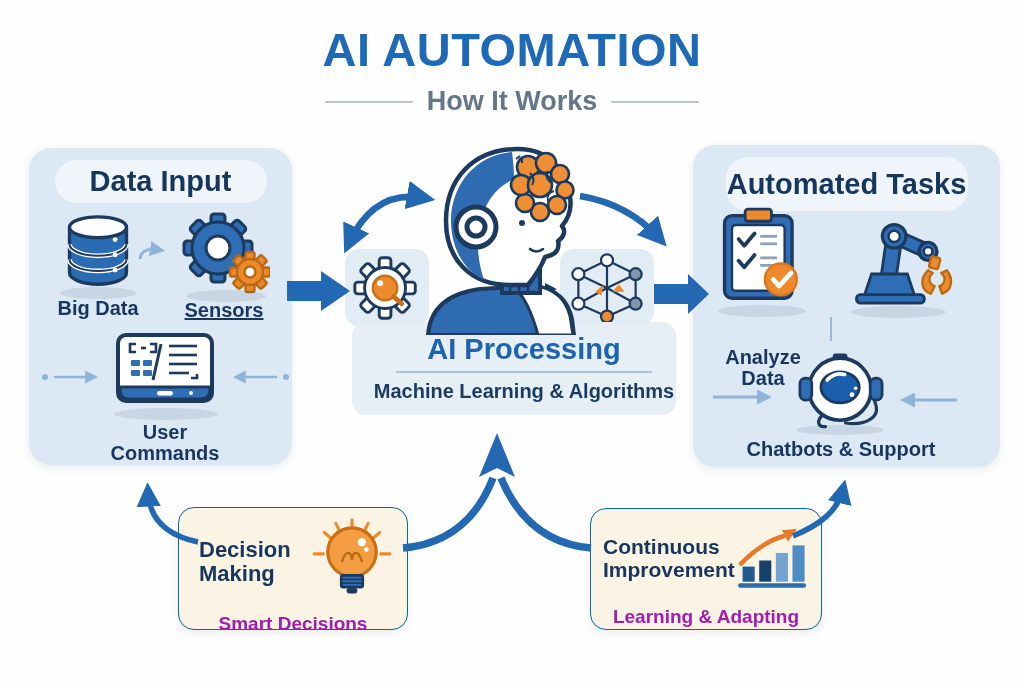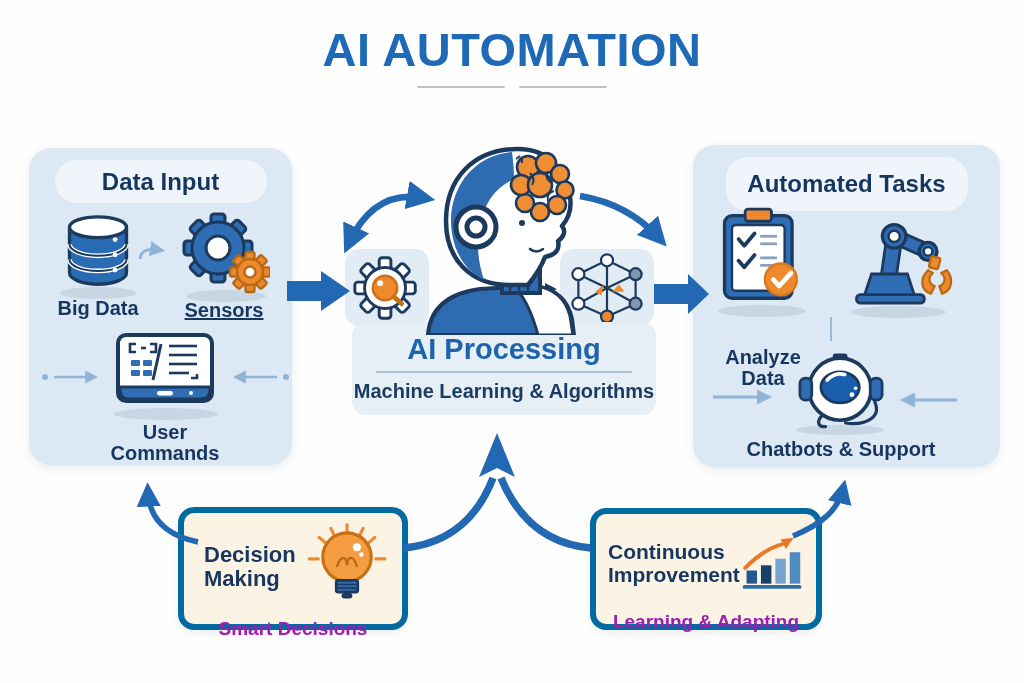--- a/index.html
+++ b/index.html
@@ -11,56 +11,57 @@
   .subtitle-row{position:absolute;top:86px;left:0;width:100%;display:flex;align-items:center;justify-content:center;gap:14px;}
   .subtitle-row .line{width:88px;height:2px;background:#b9c4cd;border-radius:2px;}
   .subtitle{font-size:27px;font-weight:600;color:#64778a;}
   
   .bigbox{position:absolute;background:#dce8f3;border-radius:22px;box-shadow:0 3px 10px rgba(40,70,110,.10);}
   .box-data{left:29px;top:148px;width:263px;height:317px;}
   .box-tasks{left:693px;top:145px;width:307px;height:322px;}
   .pill{position:absolute;top:12px;left:50%;transform:translateX(-50%);
         background:rgba(255,255,255,.55);border-radius:22px;
         display:flex;align-items:center;justify-content:center;
-        font-size:24px;font-weight:700;color:#14365f;white-space:nowrap;}
+        font-size:29px;font-weight:700;color:#14365f;white-space:nowrap;}
   .pill-data{width:212px;height:43px;}
   .pill-tasks{width:242px;height:54px;}
   .icon-item{position:absolute;display:flex;flex-direction:column;align-items:center;}
   .icon-label{font-size:20px;font-weight:700;color:#16365f;text-align:center;line-height:1.05;margin-top:6px;}
   
   .icon-square{position:absolute;background:#e2ecf4;border-radius:14px;z-index:2;
                display:flex;align-items:center;justify-content:center;}
   .sq-gear{left:345px;top:249px;width:84px;height:77px;}
   .sq-neural{left:560px;top:249px;width:94px;height:77px;}
   .ai-panel{position:absolute;left:352px;top:322px;width:304px;height:93px;background:#e6eef6;
-            border-radius:14px;z-index:2;display:flex;flex-direction:column;align-items:center;justify-content:center;}
+            border-radius:14px;z-index:2;display:flex;flex-direction:column;align-items:center;justify-content:center;padding-left:20px;}
   .ai-title{font-size:29px;font-weight:800;color:#1e63ad;line-height:1;}
   .ai-divider{width:84%;height:2px;background:#a9c0d6;margin:7px 0 7px 0;border-radius:2px;}
   .ai-sub{font-size:20px;font-weight:700;color:#1b3a5f;}
   .robot-wrap{position:absolute;left:418px;top:143px;width:230px;height:192px;z-index:4;pointer-events:none;}
   
-  .creambox{position:absolute;background:#fbf3e4;border:6px solid #0369a1;border-radius:16px;
+  .creambox{position:absolute;background:#fbf3e4;border:1px solid #0369a1;border-radius:16px;
             box-shadow:0 3px 8px rgba(0,0,0,.07);display:flex;flex-direction:column;padding:10px 12px 8px 12px;box-sizing:border-box;z-index:1;}
   .box-decision{left:178px;top:507px;width:230px;height:123px;}
   .box-improve{left:590px;top:508px;width:232px;height:122px;}
   .cream-top{display:flex;align-items:center;flex:1;}
   .cream-title{font-size:22px;font-weight:800;color:#16365f;line-height:1.08;flex:1;}
   .cream-divider{height:2px;background:#4a87c2;border-radius:2px;margin:2px 4px 5px 4px;}
   .cream-sub{font-size:19px;font-weight:700;color:#a21caf;text-align:center;}
   
   .overlay{position:absolute;left:0;top:0;z-index:3;pointer-events:none;}
 </style>
 </head>
 <body>
 
 <div class="stage">
 
   <div class="title">AI AUTOMATION</div>
   <div class="subtitle-row">
     <div class="line"></div>
+    <div class="subtitle">How It Works</div>
     <div class="line"></div>
   </div>
 
   <div class="bigbox box-data">
     <div class="pill pill-data">Data Input</div>
   </div>
 
   <div class="icon-item" style="left:56px;top:210px;width:84px;">
     <svg width="76" height="82" viewBox="0 0 80 82">
       <path d="M10,16 L10,64 A30,12 0 0 0 70,64 L70,16" fill="#2a6cb3" stroke="#1c3a5e" stroke-width="3.5"></path>

